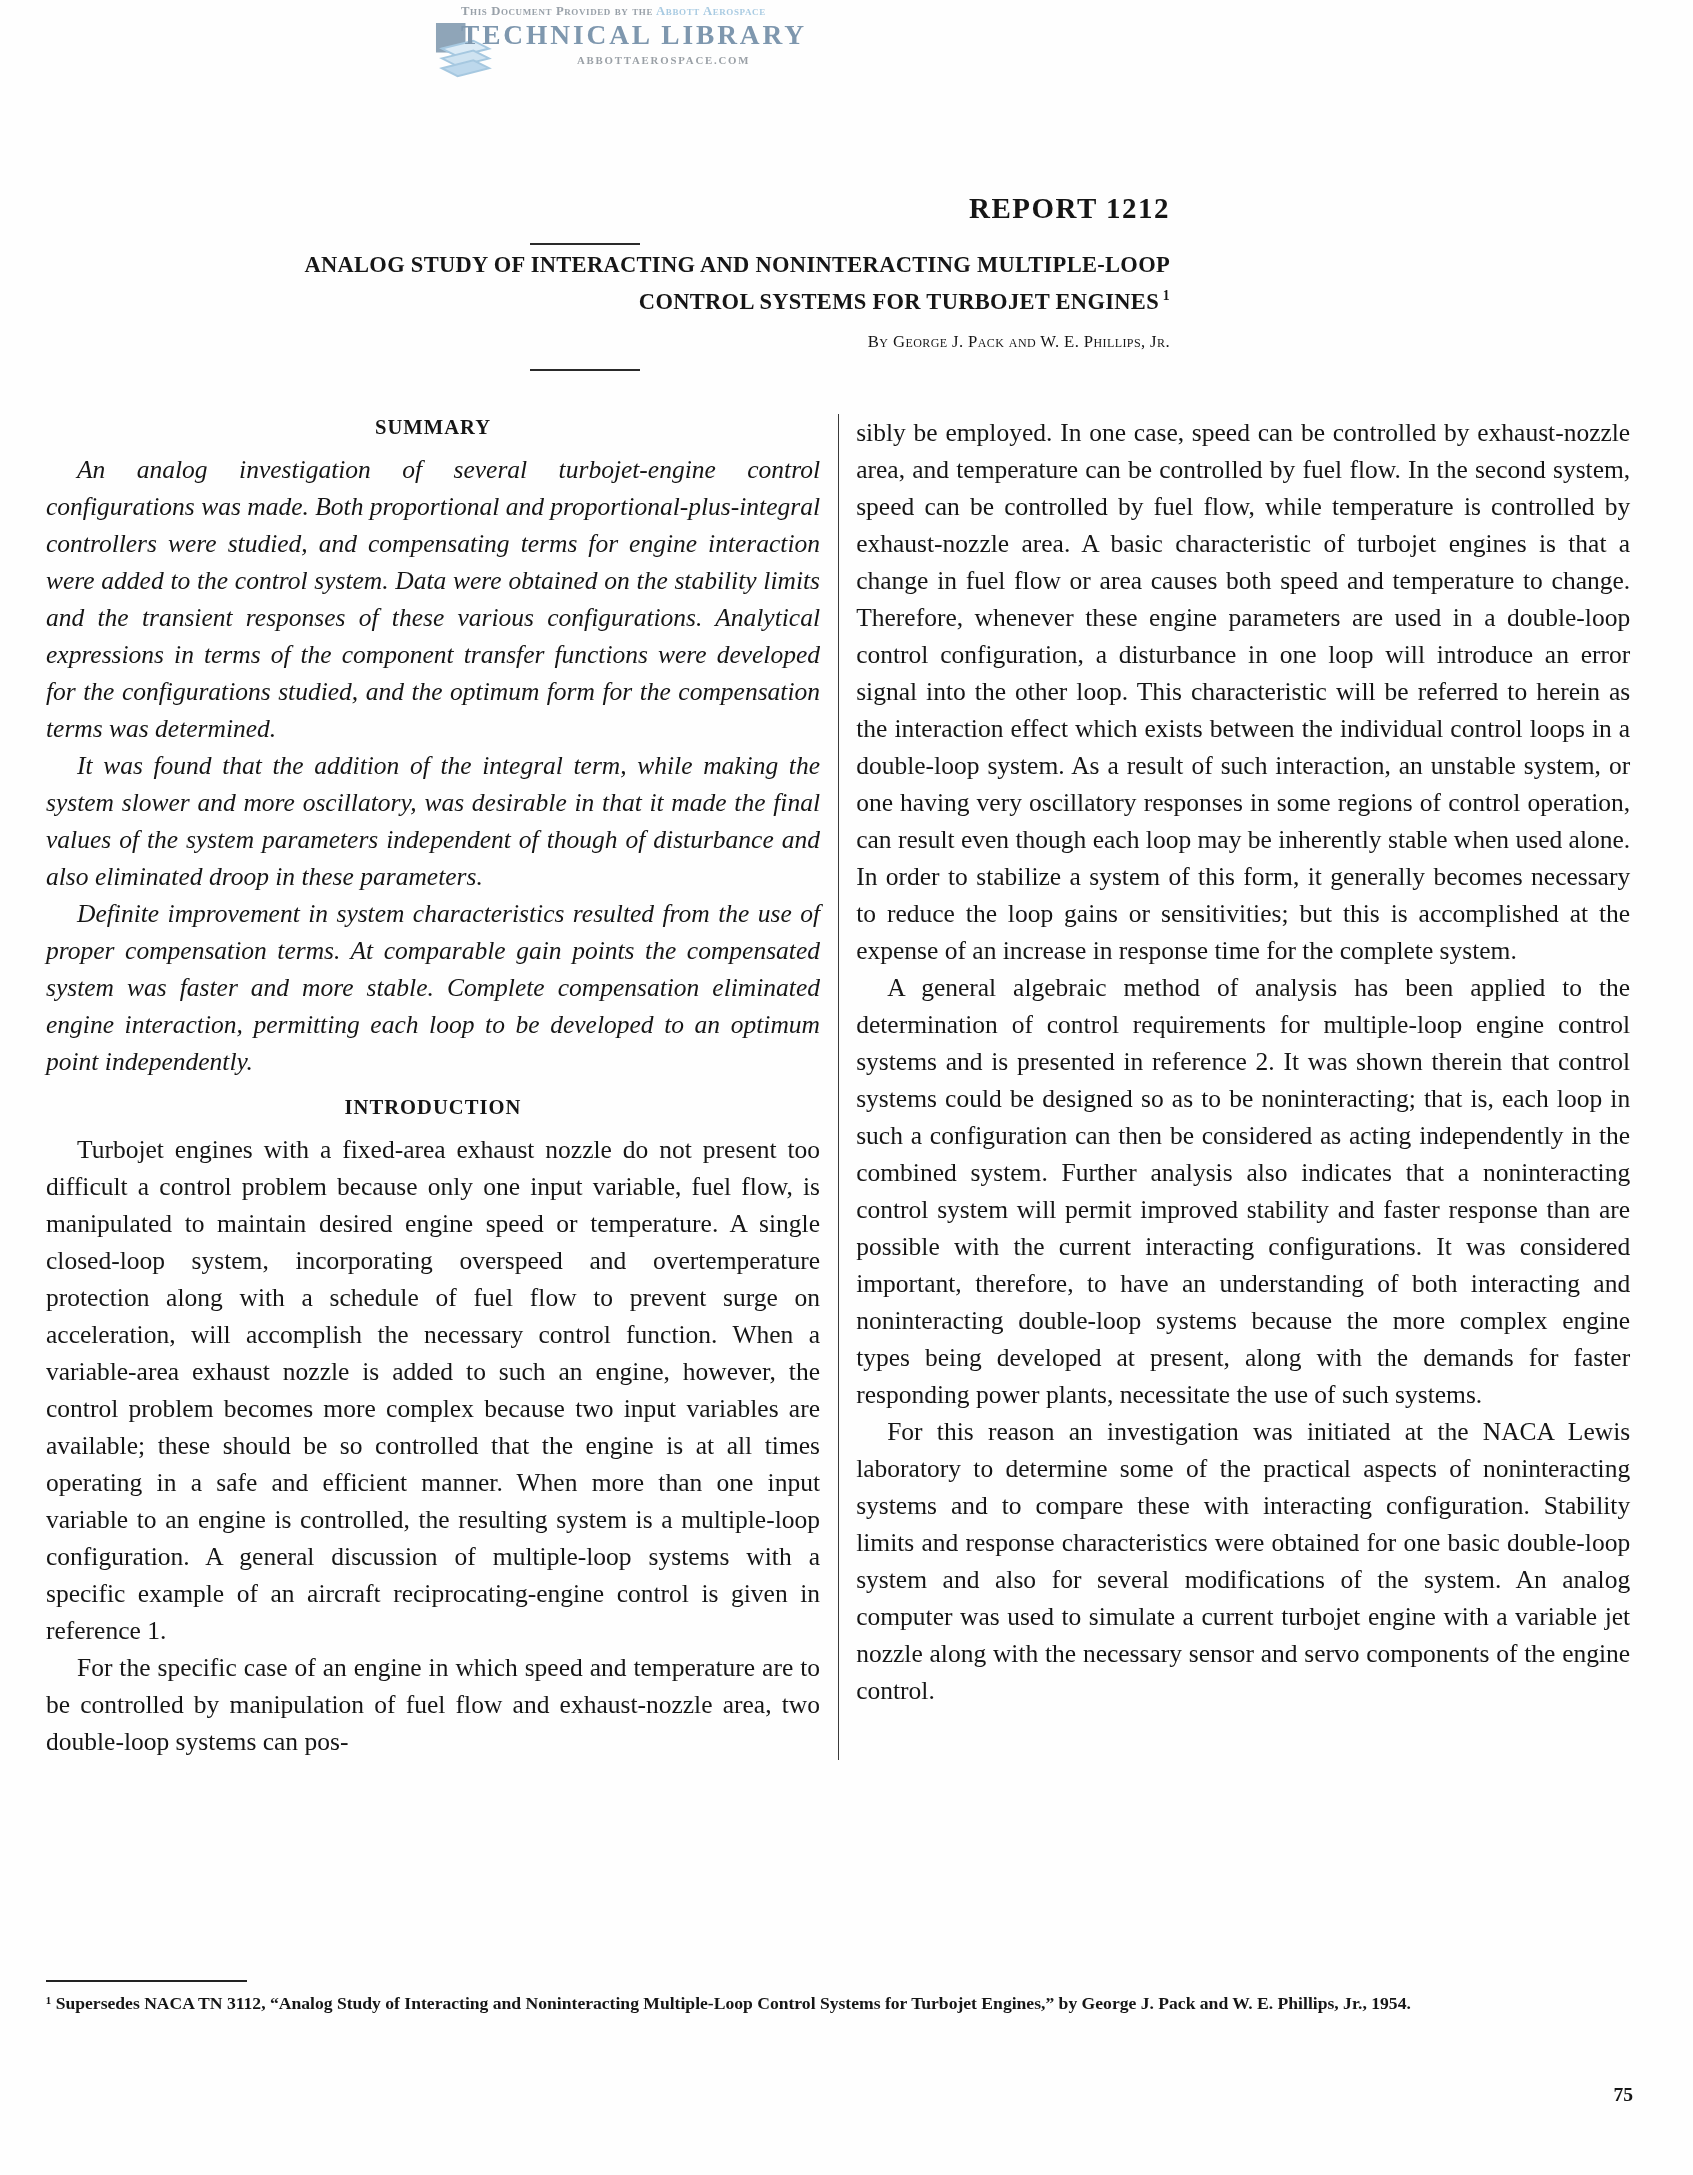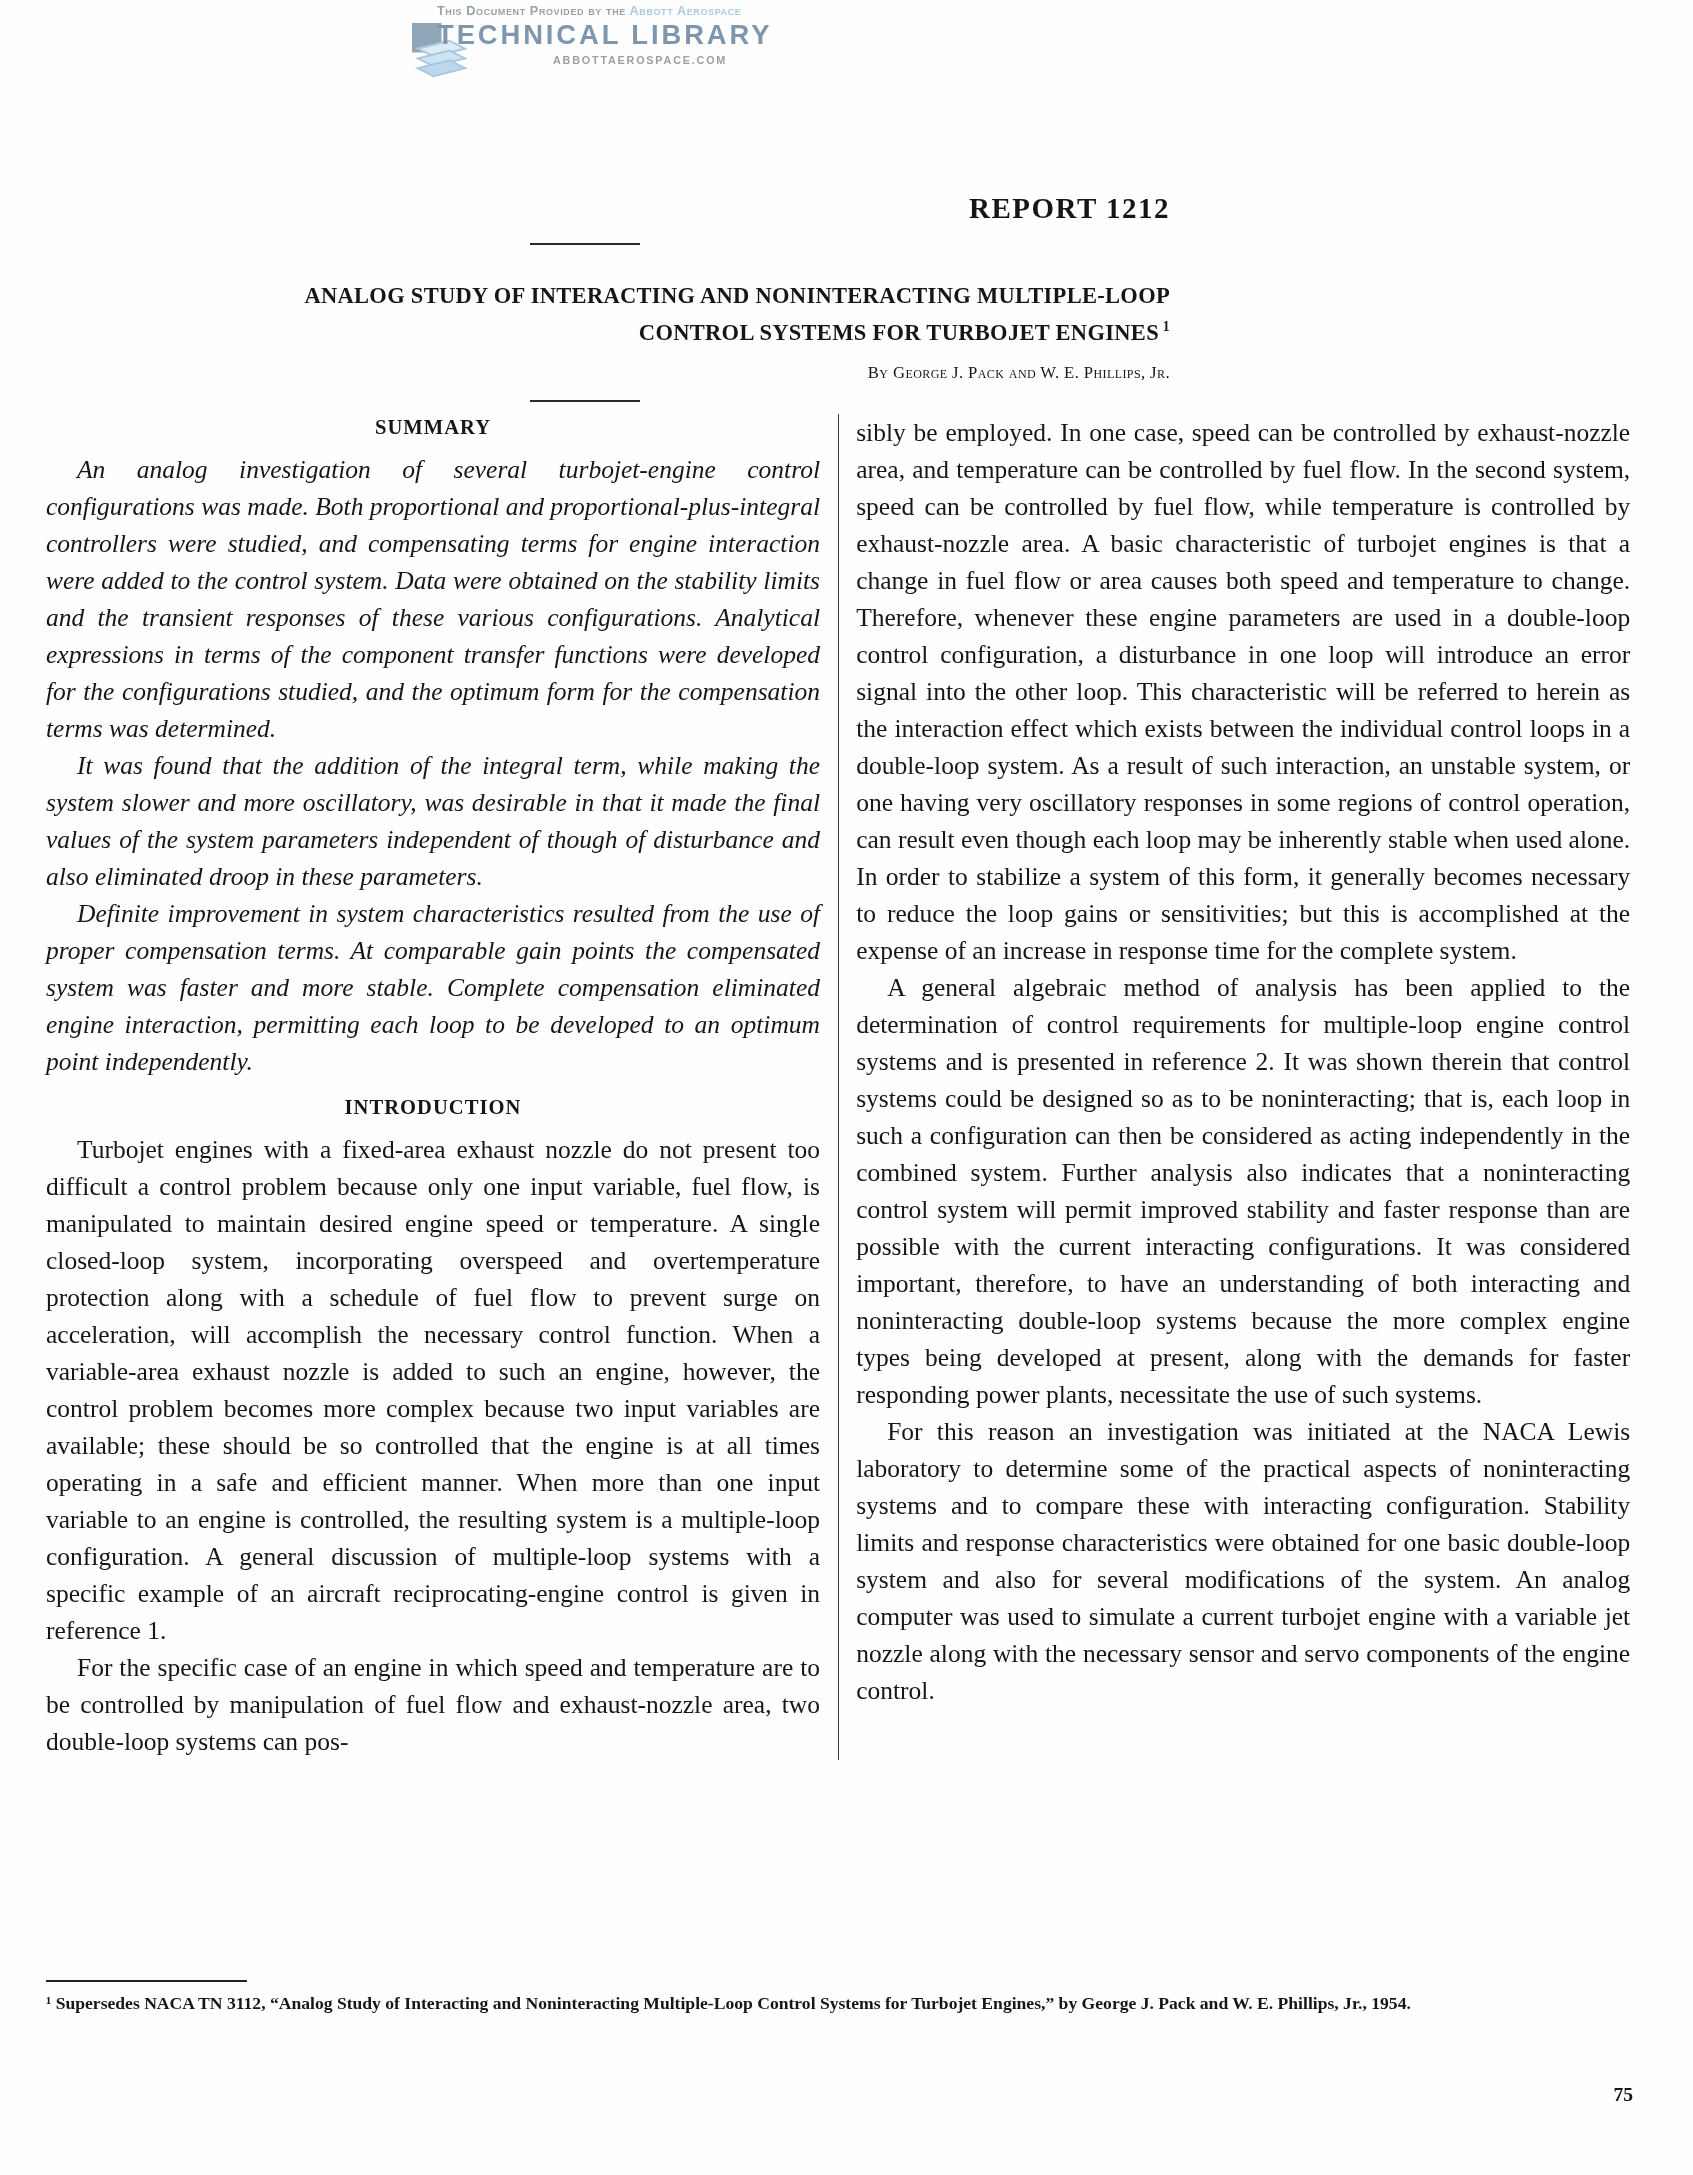--- a/index.html
+++ b/index.html
@@ -11,22 +11,22 @@
   }
   .page {
     position: relative;
     width: 1694px; height: 2176px;
     background: #fefefe;
     overflow: hidden;
   }
 
   
   .watermark {
-    position: absolute; left: 400px; top: 3.9px; width: 372px;
-    font-family: Liberation Sans, sans-serif;
+    position: absolute; left: 424px; top: 3.9px; width: 372px;
+    font-family: Liberation Serif, serif;
   }
   .wm-icon { position: absolute; left: 9.8px; top: 19.6px; width: 61px; height: 59px; z-index: 0; }
   .wm-text { position: relative; z-index: 1; padding-left: 37px; }
   .wm-line1 {
     font-size: 12.7px; letter-spacing: 0.6px; font-weight: bold;
     font-variant: small-caps; color: #99a1a9; white-space: nowrap;
   }
   .wm-brand { color: #a9cbe2; }
   .wm-line2 {
     font-size: 27.4px; letter-spacing: 2.9px; color: #7e97ae;
@@ -34,21 +34,21 @@
   }
   .wm-line3 {
     font-size: 10.8px; letter-spacing: 1.8px; color: #9aa0a6;
     font-weight: bold; margin-top: 2.9px; padding-left: 116px; white-space: nowrap;
   }
 
   
   .header { position: absolute; top: 192px; left: 0; width: 1170px; text-align: right; }
   .report-number { font-size: 29px; font-weight: bold; letter-spacing: 1.5px; }
   .rule { width: 110px; border-top: 2px solid #2a2a2a; margin: 17.6px auto 0 auto; }
-  .title { margin-top: 35px; font-size: 22.5px; font-weight: bold; line-height: 31px; letter-spacing: 0.3px; }
+  .title { margin-top: 4px; font-size: 22.5px; font-weight: bold; line-height: 31px; letter-spacing: 0.3px; }
   .title sup { font-size: 13.7px; margin-left: 3.9px; }
   .byline { margin-top: 15.7px; font-size: 16.7px; font-variant: small-caps; letter-spacing: 0.4px; }
 
   
   .columns { position: absolute; top: 414px; left: 46px; width: 1586px; display: flex; align-items: stretch; }
   .col { width: 774px; font-size: 25.5px; line-height: 37px; text-align: justify; }
   .divider { width: 1px; background: #3a3a3a; margin: 0 17.6px; }
   .col h3 {
     text-align: center; font-size: 20.6px; font-weight: bold;
     letter-spacing: 1px; line-height: 23.5px;

